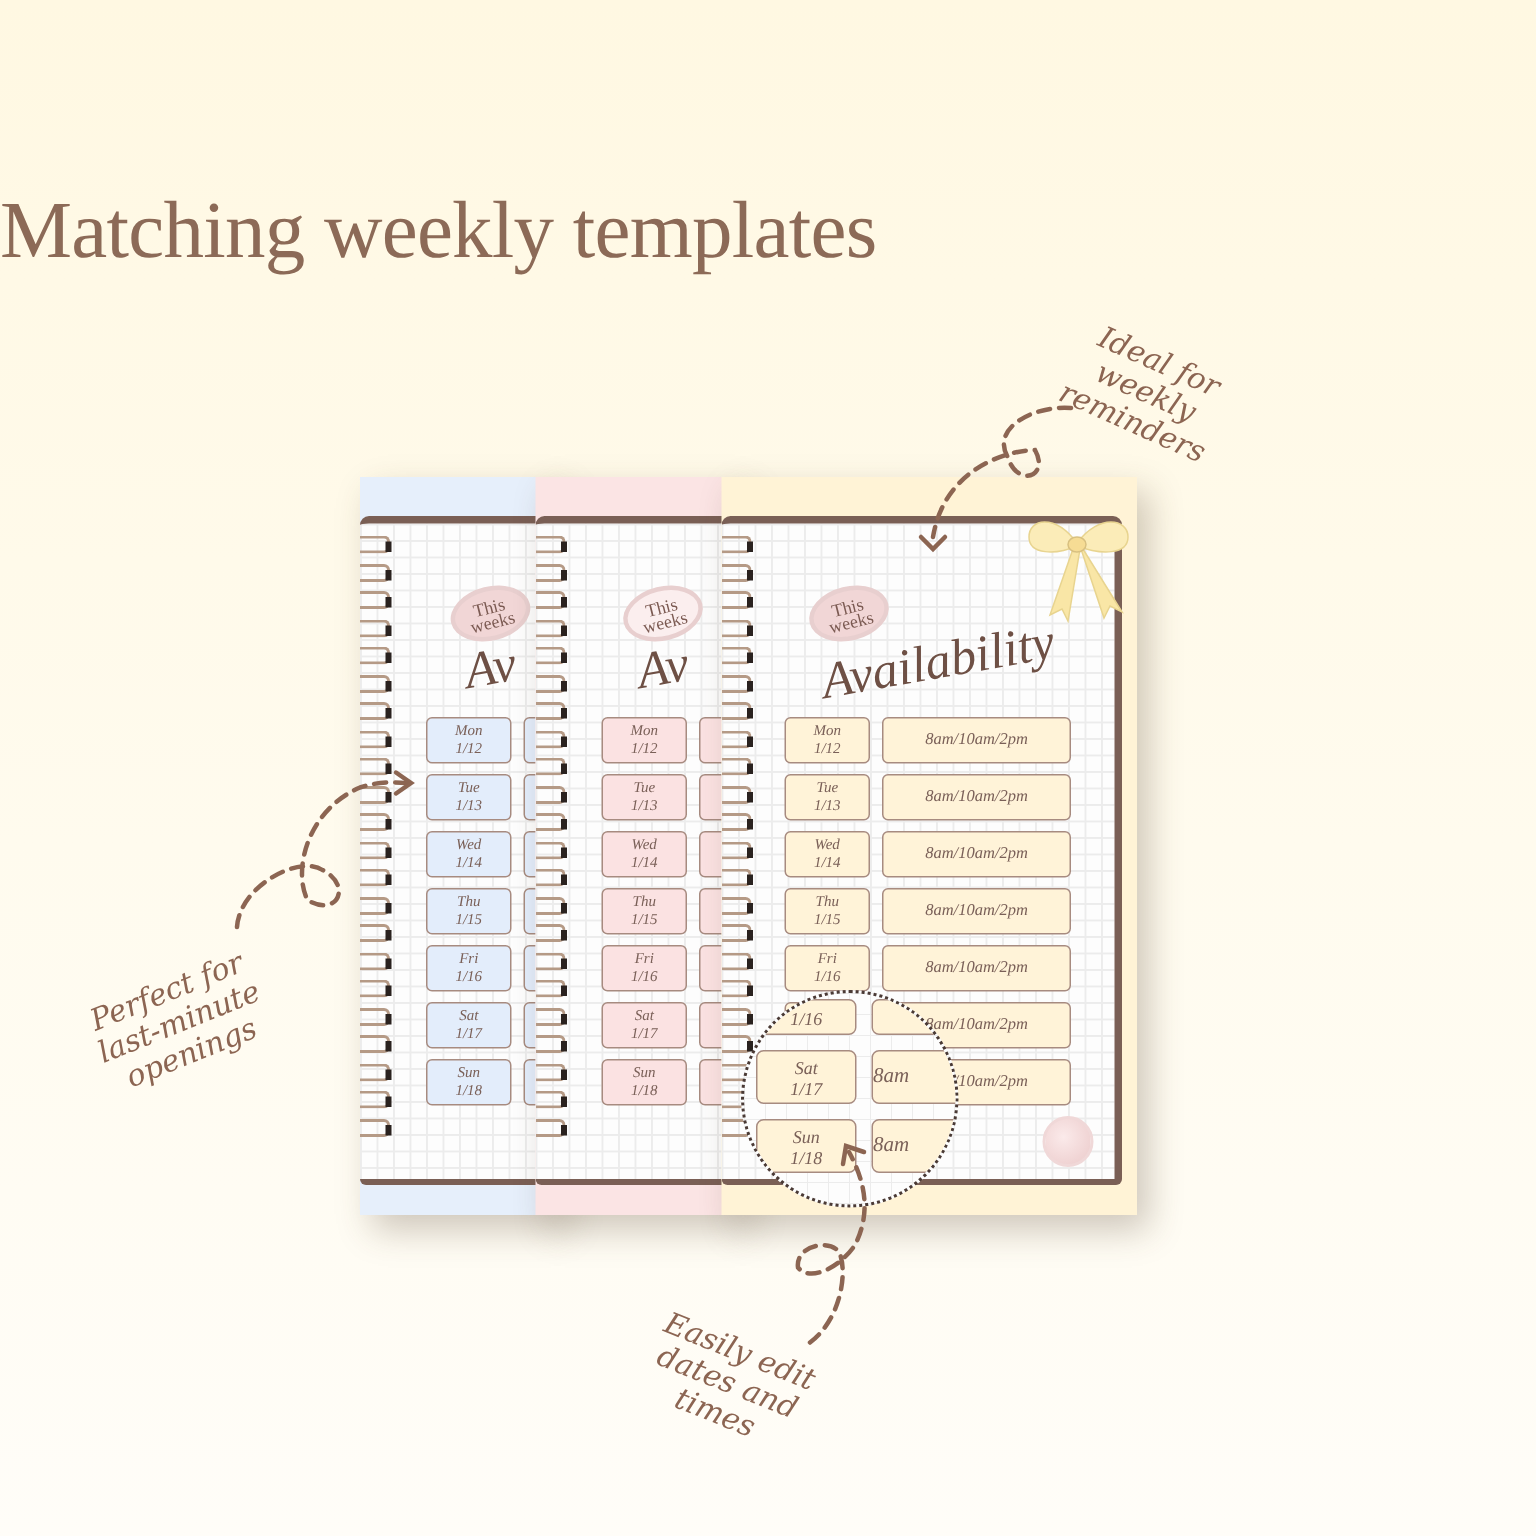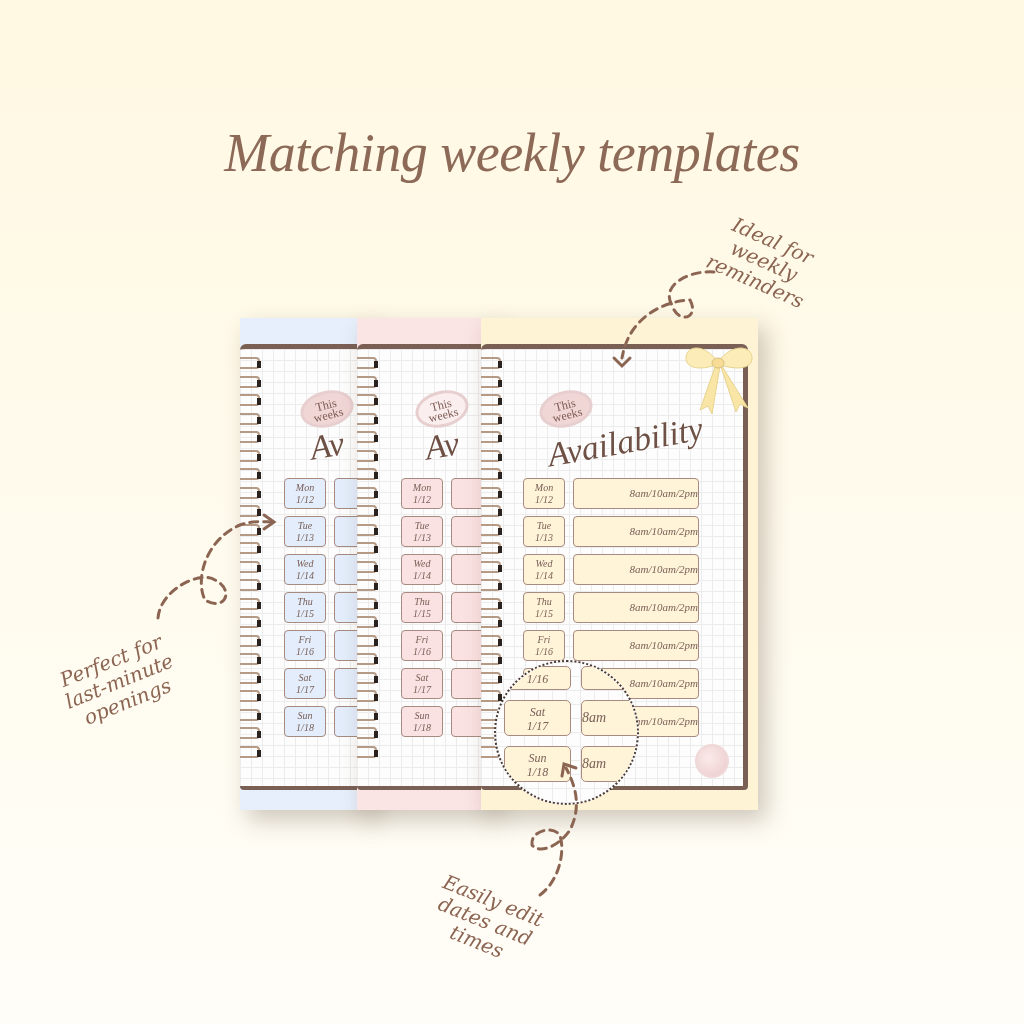--- a/index.html
+++ b/index.html
@@ -4,22 +4,22 @@
 <style>
   * { box-sizing: border-box; margin: 0; padding: 0; }
   html, body { width: 1024px; height: 1024px; overflow: hidden; }
   body {
     position: relative;
     background: linear-gradient(180deg, #fff8e2 0%, #fffbee 55%, #fffdf8 100%);
     font-family: "DejaVu Serif", serif;
     color: #8a6552;
   }
   .headline {
-    position: absolute; left: 0; top: 122px; width: 1024px; text-align: center;
-    font-family: "Liberation Serif", serif; font-style: italic;
+    position: absolute; left: 0; top: 122px; width: 1024px; 
+    font-family: "Liberation Serif", serif; 
     font-size: 54px; color: #8c6a57; letter-spacing: -0.5px;
   }
   
   .card {
     position: absolute; top: 318px; height: 492px;
     box-shadow: 8px 10px 22px rgba(80,60,40,0.28);
   }
   .card.blue { left: 240px; width: 130px; background: #e6effb; z-index: 1; }
   .card.pink { left: 357px; width: 136px; background: #fbe4e4; z-index: 2; }
   .card.yellow { left: 481px; width: 277px; background: #fff3d6; z-index: 3; }
@@ -57,28 +57,28 @@
   .card.pink .stamp { background: #fbeeee; }
   .script {
     position: absolute; font-family: "Liberation Serif", serif; font-style: italic;
     font-size: 34px; color: #6e5045; transform: rotate(-10deg);
     text-shadow: 0 0 3px #fff, 0 0 3px #fff;
     white-space: nowrap;
   }
   .rows { position: absolute; top: 129px; display: flex; flex-direction: column; gap: 7px; }
   .row { display: flex; gap: 8px; }
   .day {
-    width: 42px; height: 31px; border: 1px solid #a78b80; border-radius: 4px;
+    width: 57px; height: 31px; border: 1px solid #a78b80; border-radius: 4px;
     font-family: "Liberation Serif", serif; font-style: italic; font-size: 10px;
     line-height: 12px; text-align: center; padding-top: 3px; color: #7a6058;
   }
   .time {
     width: 126px; height: 31px; border: 1px solid #a78b80; border-radius: 4px;
     font-family: "Liberation Serif", serif; font-style: italic; font-size: 11px;
-    line-height: 29px; text-align: right; color: #7a6058;
+    line-height: 29px; text-align: center; color: #7a6058;
   }
   .card.blue .day, .card.blue .time { background: #e3edfb; }
   .card.pink .day, .card.pink .time { background: #fbe2e2; }
   .card.yellow .day, .card.yellow .time { background: #fff3d8; }
   .bow {
     position: absolute; right: 0px; top: 14px; width: 80px; height: 90px; z-index: 5;
   }
   .seal {
     position: absolute; right: 14px; bottom: 8px; width: 34px; height: 34px; border-radius: 50%;
     background: radial-gradient(circle at 40% 40%, #fbeaea, #ebcaca);

